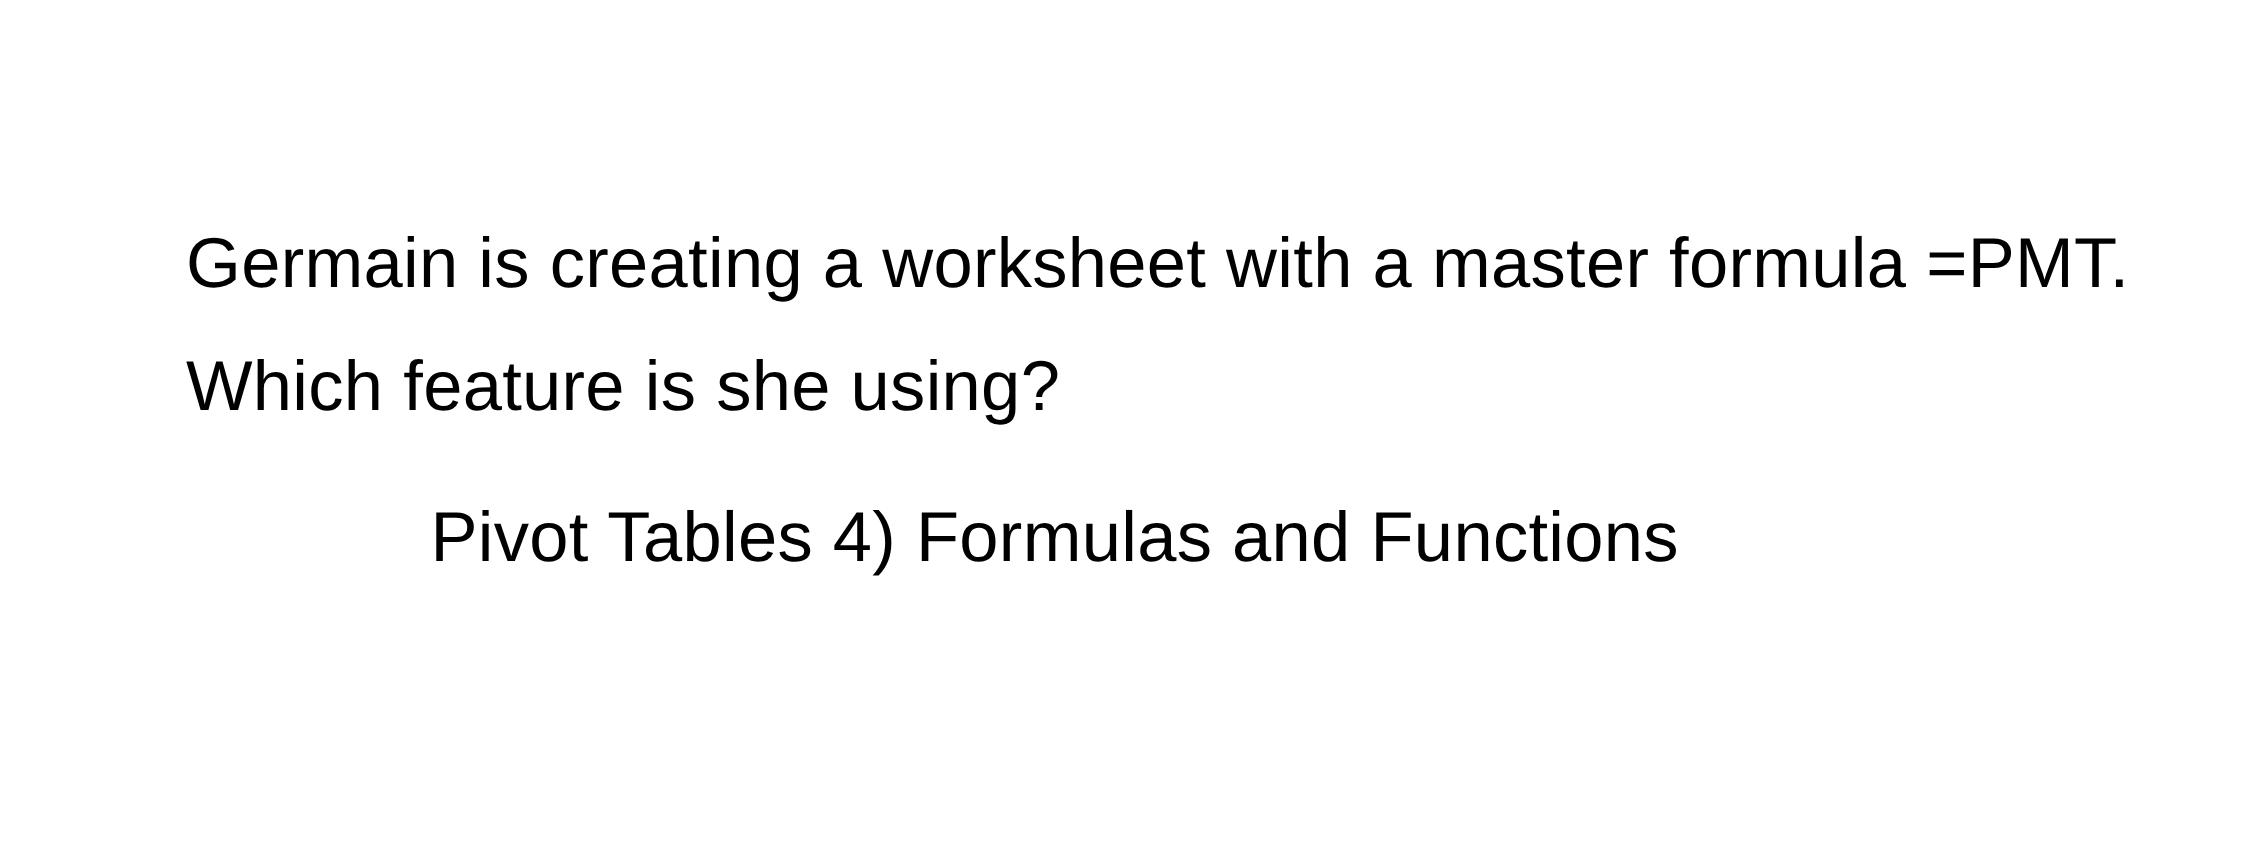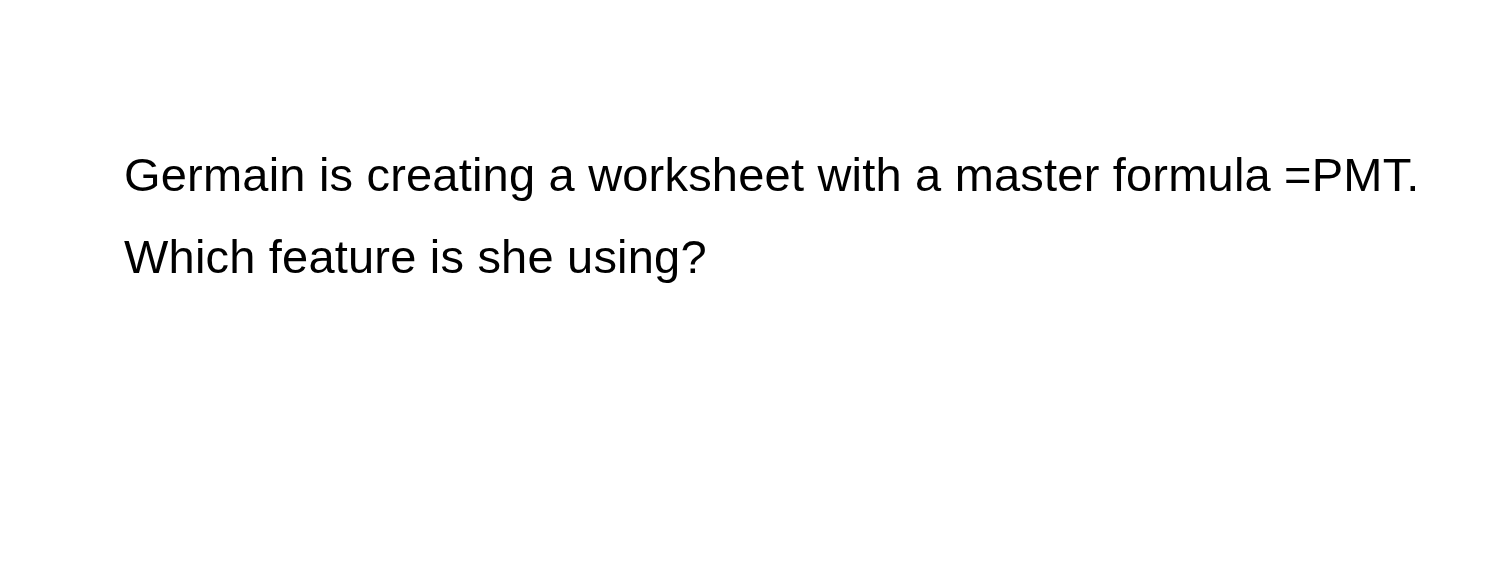--- a/index.html
+++ b/index.html
@@ -28,13 +28,14 @@
       letter-spacing: 0.2px;
       padding-left: 145px;
       margin-top: 4px;
     }
   </style>
 </head>
 <body>
 
 <div class="question-text">Germain is creating a worksheet with a master formula =PMT. Which feature is she using?</div>
 <div class="options-block">
+  <div>Pivot Tables 4) Formulas and Functions</div>
 </div>
 
 </body></html>

